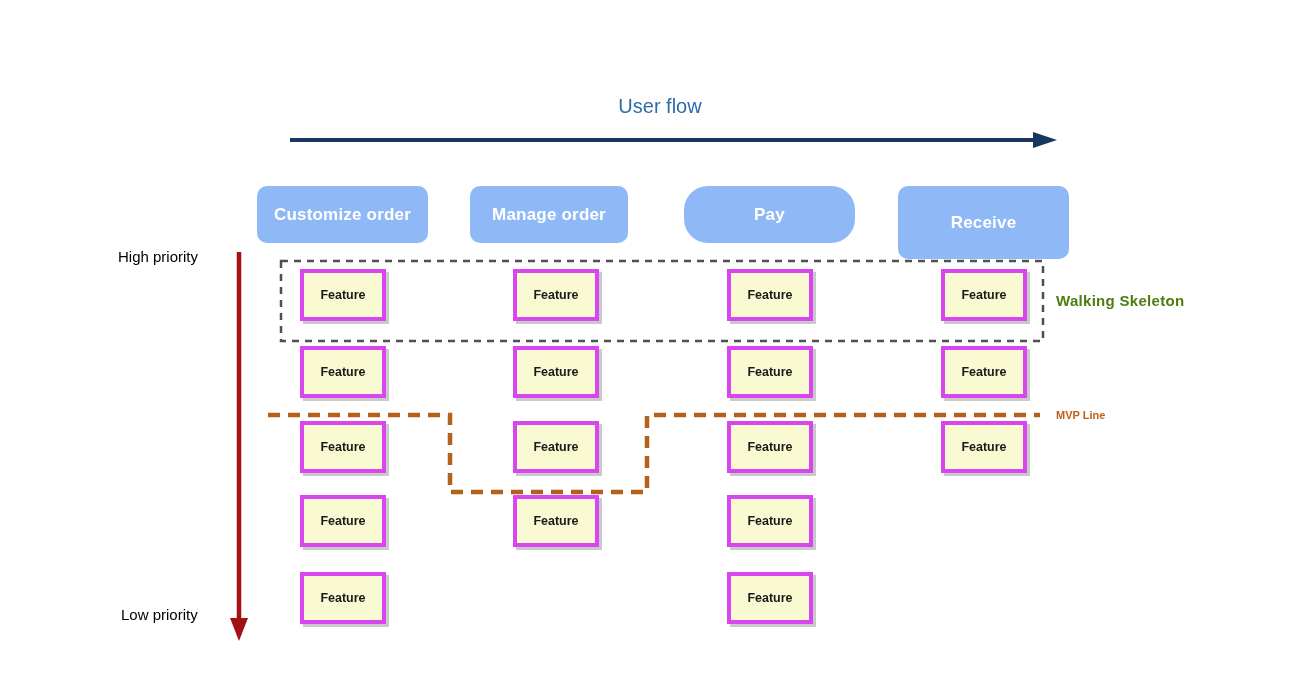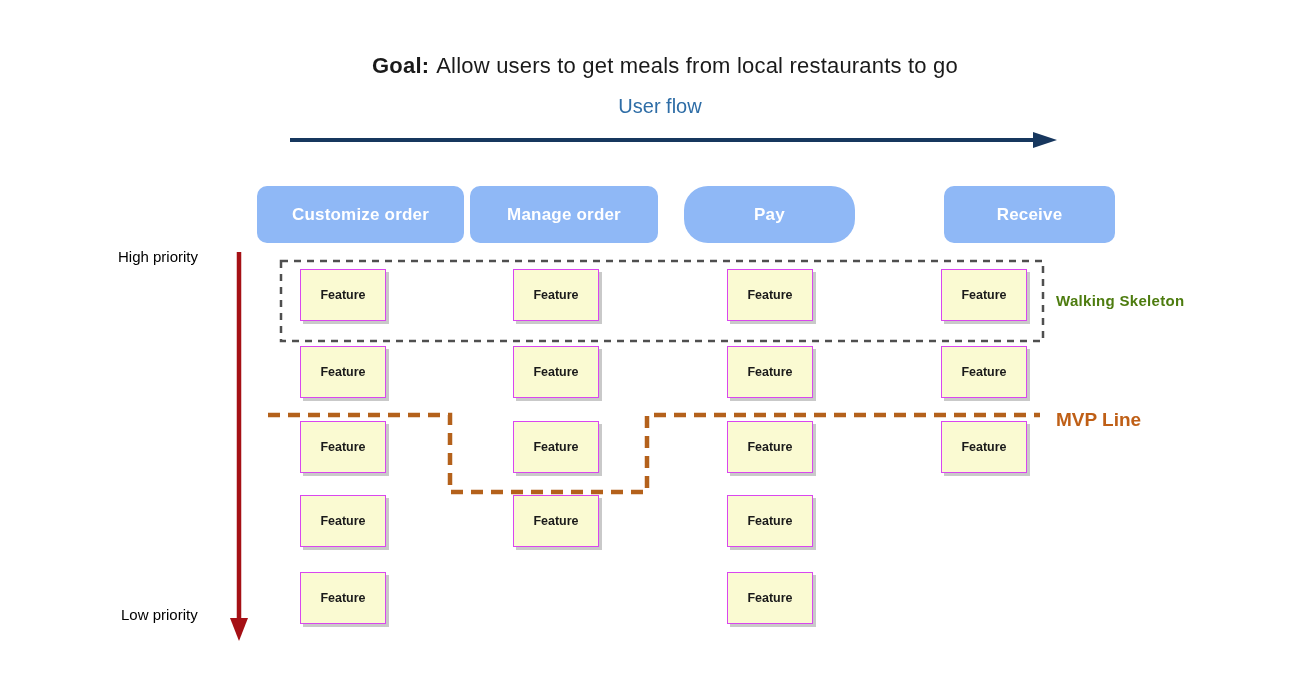--- a/index.html
+++ b/index.html
@@ -49,54 +49,51 @@
     justify-content: center;
     text-align: center;
     letter-spacing: 0.2px;
   }
 
   .feature-card {
     position: absolute;
     width: 86px;
     height: 52px;
     background: #fafad2;
-    border: 1px solid #d946ef;
+    border: 4px solid #d946ef;
     box-sizing: border-box;
     box-shadow: 3px 3px 0 #c9c9c9;
     display: flex;
     align-items: center;
     justify-content: center;
     font-size: 12.5px;
     font-weight: bold;
     color: #1a1a1a;
   }
 
   .ws-label {
     font-size: 15px;
     font-weight: bold;
     color: #4d7c0f;
     letter-spacing: 0.3px;
     white-space: nowrap;
   }
   .mvp-label {
-    font-size: 19px;
+    font-size: 11px;
     font-weight: bold;
     color: #bf5f16;
     white-space: nowrap;
   }
   svg { position: absolute; overflow: visible; }
 </style>
 </head>
 <body>
 
 <div class="stage">
 
-  <div class="abs title">
-    <span class="title-bold">Goal:</span><span class="title-rest">Allow users to get meals from local restaurants to go</span>
-  </div>
 
   <div class="abs user-flow">User flow</div>
 
   <svg class="abs" style="left:285px; top:130px;" width="780" height="20" viewBox="0 0 780 20">
     <line x1="5" y1="10" x2="752" y2="10" stroke="#17375e" stroke-width="4"></line>
     <polygon points="748,2 772,10 748,18" fill="#17375e"></polygon>
   </svg>
 
   <svg class="abs" style="left:228px; top:250px;" width="24" height="395" viewBox="0 0 24 395">
     <line x1="11" y1="2" x2="11" y2="372" stroke="#a51015" stroke-width="4.5"></line>
@@ -110,36 +107,36 @@
     <rect x="2" y="2" width="762" height="80" fill="none" stroke="#4f4f4f" stroke-width="2.5" stroke-dasharray="7 6"></rect>
   </svg>
   <div class="abs ws-label" style="left:1056px; top:292px;">Walking Skeleton</div>
 
   <svg class="abs" style="left:264px; top:409px;" width="790" height="95" viewBox="0 0 790 95">
     <path d="M4,6 H186 V83 H383 V6 H776" fill="none" stroke="#b4611b" stroke-width="4.5" stroke-dasharray="12 8"></path>
   </svg>
   <div class="abs mvp-label" style="left:1056px; top:409px;">MVP Line</div>
 
   <div id="columns">
-      <div class="col-header" style="left: 257px; top: 186px; width: 207px; height: 57px;">Customize order</div>
+      <div class="col-header" style="left: 257px; top: 186px; width: 171px; height: 57px;">Customize order</div>
       <div class="feature-card" style="left: 300px; top: 269px;">Feature</div>
       <div class="feature-card" style="left: 300px; top: 346px;">Feature</div>
       <div class="feature-card" style="left: 300px; top: 421px;">Feature</div>
       <div class="feature-card" style="left: 300px; top: 495px;">Feature</div>
       <div class="feature-card" style="left: 300px; top: 572px;">Feature</div>
-      <div class="col-header" style="left: 470px; top: 186px; width: 188px; height: 57px;">Manage order</div>
+      <div class="col-header" style="left: 470px; top: 186px; width: 158px; height: 57px;">Manage order</div>
       <div class="feature-card" style="left: 513px; top: 269px;">Feature</div>
       <div class="feature-card" style="left: 513px; top: 346px;">Feature</div>
       <div class="feature-card" style="left: 513px; top: 421px;">Feature</div>
       <div class="feature-card" style="left: 513px; top: 495px;">Feature</div>
       <div class="col-header" style="left: 684px; top: 186px; width: 171px; height: 57px; border-radius: 24px;">Pay</div>
       <div class="feature-card" style="left: 727px; top: 269px;">Feature</div>
       <div class="feature-card" style="left: 727px; top: 346px;">Feature</div>
       <div class="feature-card" style="left: 727px; top: 421px;">Feature</div>
       <div class="feature-card" style="left: 727px; top: 495px;">Feature</div>
       <div class="feature-card" style="left: 727px; top: 572px;">Feature</div>
-      <div class="col-header" style="left: 944px; top: 186px; width: 171px; height: 57px;">Receive</div>
+      <div class="col-header" style="left: 898px; top: 186px; width: 171px; height: 73px;">Receive</div>
       <div class="feature-card" style="left: 941px; top: 269px;">Feature</div>
       <div class="feature-card" style="left: 941px; top: 346px;">Feature</div>
       <div class="feature-card" style="left: 941px; top: 421px;">Feature</div>
     </div>
 
 </div>
 
 </body></html>

